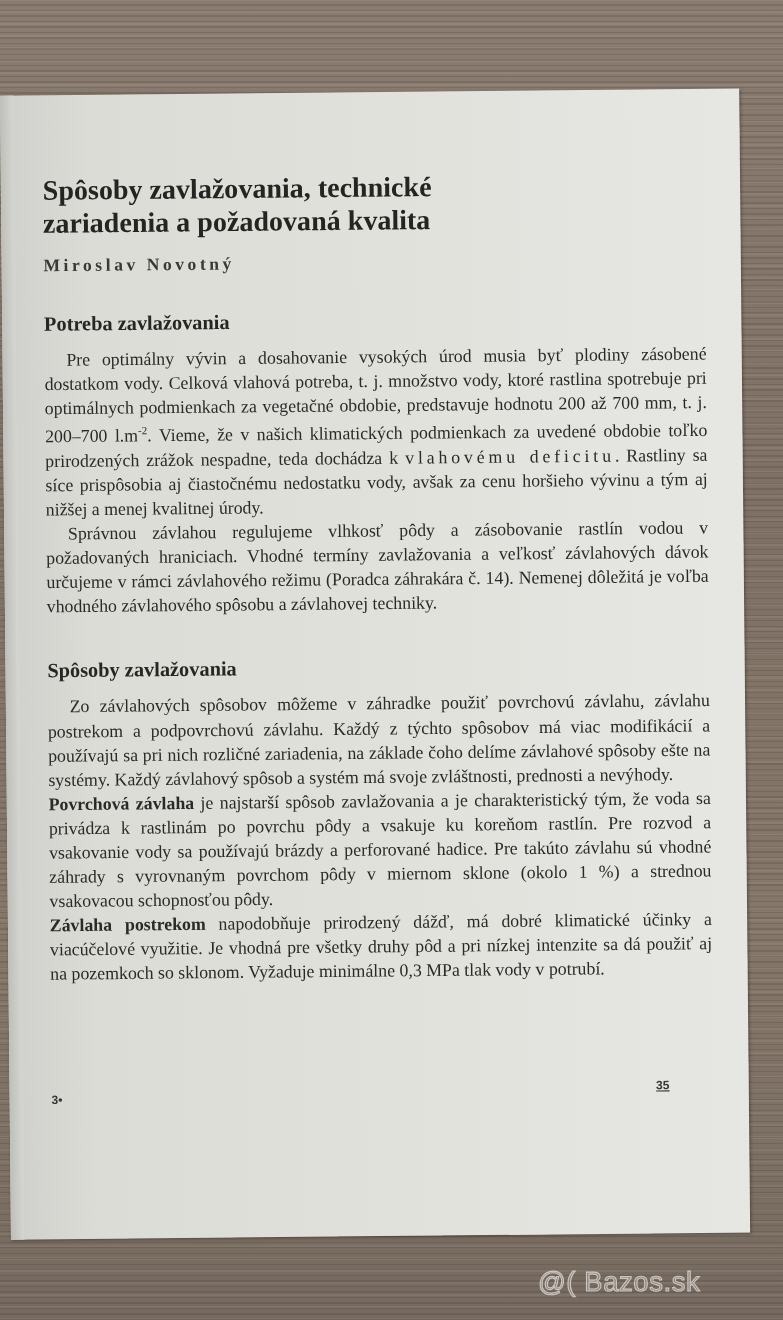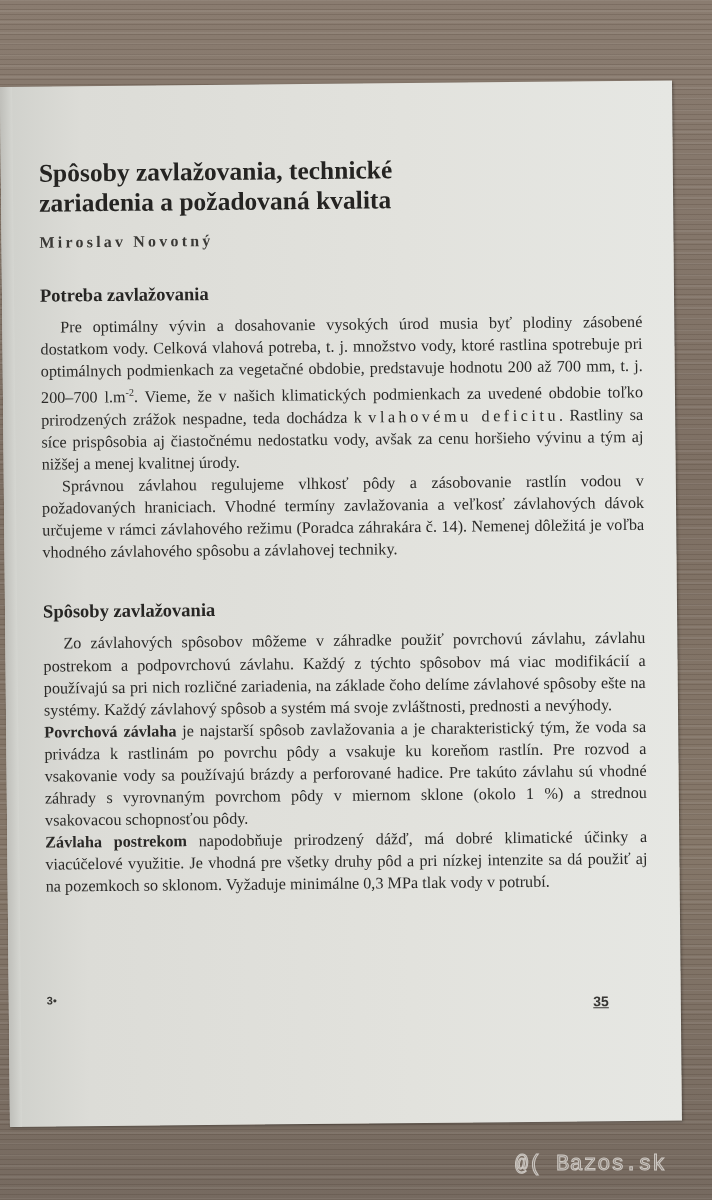--- a/index.html
+++ b/index.html
@@ -32,24 +32,24 @@
   .para { font-size: 16.2px; line-height: 22.1px; text-align: justify; width: 602px; margin: 0; }
   .indent { text-indent: 20px; }
   .spaced { letter-spacing: 3.5px; }
   .bold { font-weight: bold; }
   .sec2 { margin-top: 38px; }
   .footer {
     position: absolute; left: 38px; top: 900px; width: 562px;
     font-family: "Liberation Sans", "DejaVu Sans", sans-serif; font-size: 14px; color: #383734;
   }
   .footer .sig { position: absolute; left: 0; top: 8px; font-size: 11px; font-weight: bold; }
-  .footer .pnum { position: absolute; right: 0; top: 12px; font-size: 14px; font-weight: bold; text-decoration: underline; }
+  .footer .pnum { position: absolute; right: 0; top: 0; font-size: 11px; font-weight: bold; text-decoration: underline; }
   .watermark {
-    position: absolute; left: 515px; top: 1152px;
-    font-family: Liberation Mono, monospace; font-size: 22px;
+    position: absolute; left: 489px; top: 1152px;
+    font-family: Liberation Sans, sans-serif; font-size: 25px;
     color: rgba(160,155,150,0.55);
     -webkit-text-stroke: 1px rgba(235,232,228,0.7);
     letter-spacing: 0.5px;
   }
 </style>
 </head>
 <body>
 
 <div class="page">
   <div class="page-left-edge"></div>

